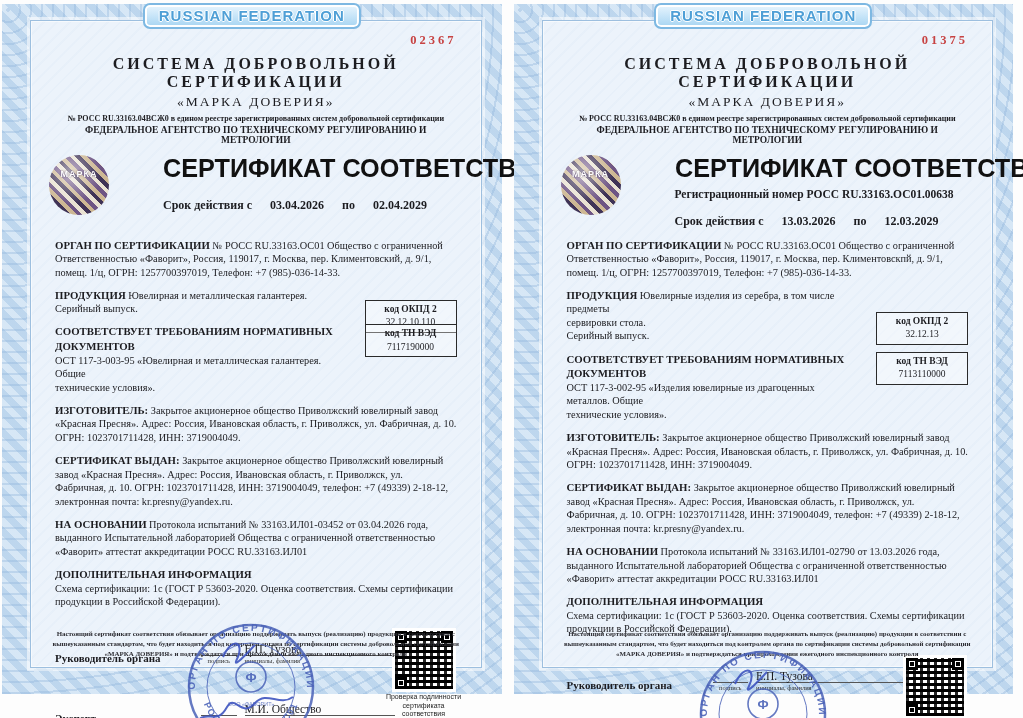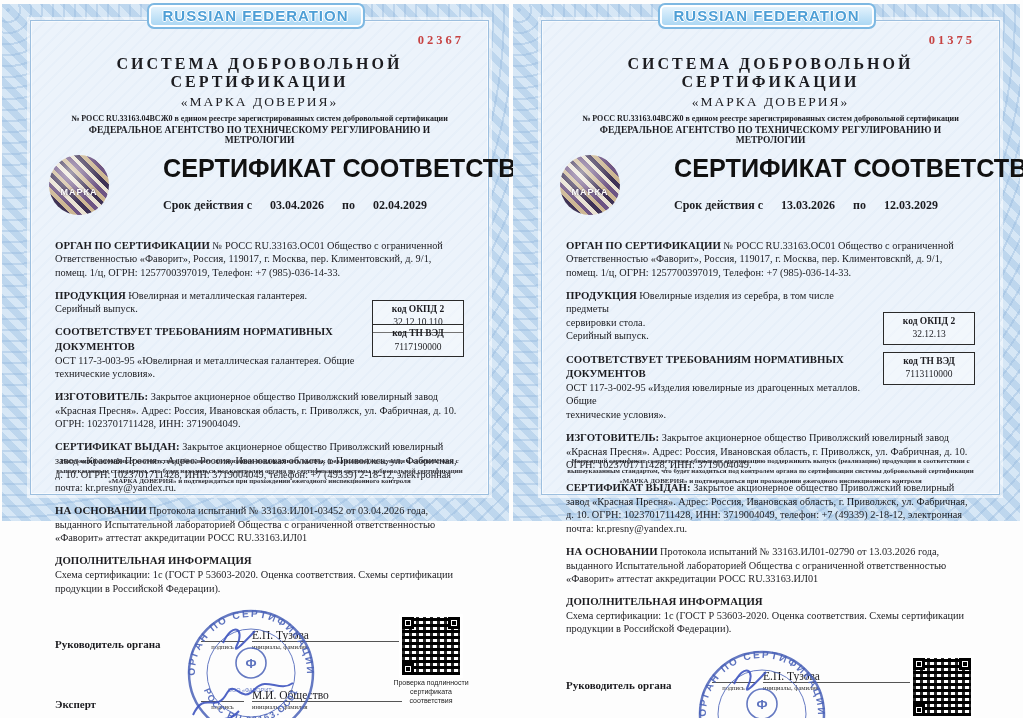--- a/index.html
+++ b/index.html
@@ -2,21 +2,21 @@
 <html><head>
 <meta charset="utf-8">
 <style>
   html,body{margin:0;padding:0;}
   body{
     width:1023px;height:718px;background:#fdfdfd;overflow:hidden;
     font-family:"Liberation Serif", serif;color:#1c1c20;
   }
   .page{display:flex;width:1023px;height:718px;}
   .cert{
-    position:relative;width:507px;height:517px;margin:4px 2px 4px 2px;
+    position:relative;width:507px;height:690px;margin:4px 10px 4px 2px;
     background-color:#cfe2f3;
     background-image:
       repeating-radial-gradient(circle at 6px 6px, rgba(140,178,218,.35) 0 2px, transparent 2px 11px),
       repeating-linear-gradient(45deg, rgba(168,200,231,.45) 0 7px, rgba(224,237,249,.45) 7px 14px);
   }
   .panel{
     position:absolute;left:28px;right:20px;top:16px;bottom:26px;
     background-color:#ecf3fb;
     background-image:repeating-linear-gradient(135deg, rgba(190,212,236,.10) 0 2px, transparent 2px 9px);
     border:1px solid #9dbfdf;
@@ -41,21 +41,21 @@
   .sys-name{font-weight:normal;font-size:13.5px;letter-spacing:2px;text-align:center;margin-top:3px;}
   .registry-line{font-weight:bold;font-size:8px;text-align:center;margin-top:4px;}
   .agency-line{font-weight:bold;font-size:9.5px;text-align:center;margin-top:2px;}
   .title-zone{position:relative;margin-top:8px;min-height:76px;}
   .hologram{
     position:absolute;left:-6px;top:2px;width:60px;height:60px;border-radius:50%;
     background-image:
       radial-gradient(circle at 35% 30%, rgba(255,255,255,.55), transparent 55%),
       repeating-linear-gradient(45deg,#cdb793 0 4px,#6e5584 4px 8px,#e9e2d2 8px 12px,#3f3356 12px 16px),
       repeating-linear-gradient(-45deg, rgba(255,255,255,.45) 0 4px, rgba(94,60,118,.45) 4px 9px);
-    display:flex;align-items:center;justify-content:center;
+    display:flex;justify-content:center;
   }
   .hologram span{
     color:#fff;font-family:"Liberation Sans", sans-serif;font-weight:bold;font-size:9px;
     letter-spacing:1px;text-shadow:0 0 2px rgba(60,40,80,.9);margin-top:14px;
   }
   .big-title{
     margin-left:108px;font-family:"Liberation Sans", sans-serif;font-weight:bold;
     font-size:26px;letter-spacing:0px;color:#111;white-space:nowrap;
     transform:scaleX(.97);transform-origin:left;
   }
@@ -241,20 +241,24 @@
       <div class="sys-title">СИСТЕМА ДОБРОВОЛЬНОЙ СЕРТИФИКАЦИИ</div>
       <div class="sys-name">«МАРКА ДОВЕРИЯ»</div>
       <div class="registry-line">№ РОСС RU.33163.04ВСЖ0 в едином реестре зарегистрированных систем добровольной сертификации</div>
       <div class="agency-line">ФЕДЕРАЛЬНОЕ АГЕНТСТВО ПО ТЕХНИЧЕСКОМУ РЕГУЛИРОВАНИЮ И МЕТРОЛОГИИ</div>
 
       <div class="title-zone">
         <div class="hologram">
           <span>МАРКА</span>
         </div>
         <div class="big-title">СЕРТИФИКАТ СООТВЕТСТВИЯ</div>
+        <div class="reg-line">
+          <span>Регистрационный номер</span>
+          <span>РОСС RU.33163.ОС01.00638</span>
+        </div>
         <div class="validity">
           <span>Срок действия с</span>
           <span>13.03.2026</span>
           <span>по</span>
           <span>12.03.2029</span>
         </div>
       </div>
 
       <div class="sec">
         <b>ОРГАН ПО СЕРТИФИКАЦИИ</b>

